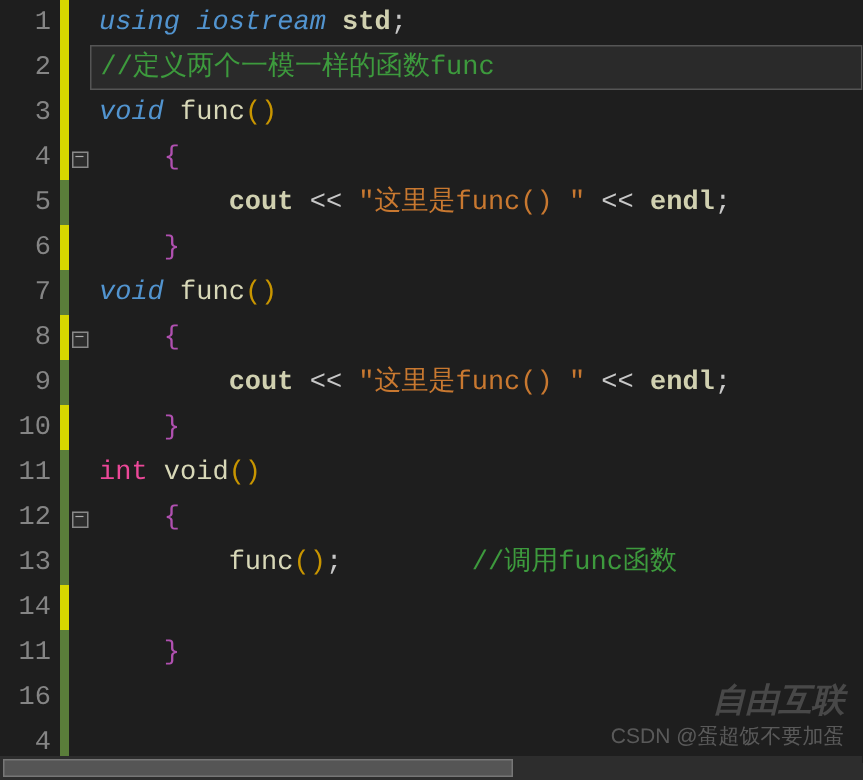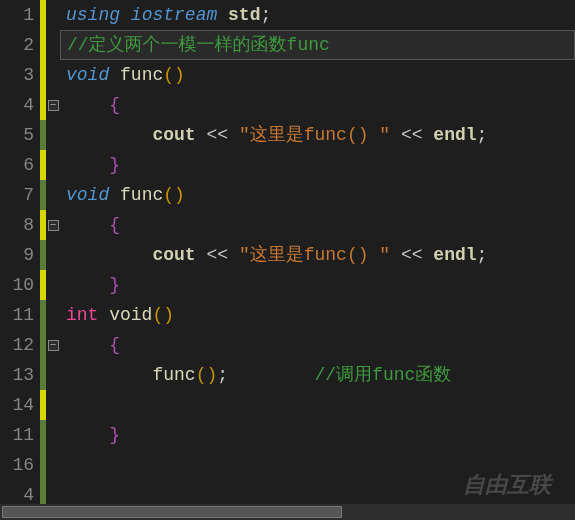--- a/index.html
+++ b/index.html
@@ -106,21 +106,21 @@
     .scroll-thumb {
       position: absolute;
       left: 2px;
       height: 12px;
       width: 340px;
       background: #555;
       border: 1px solid #777;
     }
     .watermark {
       position: absolute;
-      right: 24px;
+      right: 12px;
       bottom: 20px;
       color: rgba(200,200,200,0.35);
       font-size: 14px;
       text-align: right;
       pointer-events: none;
       font-family: sans-serif;
     }
     .watermark .big {
       font-size: 22px;
       font-weight: bold;
@@ -207,13 +207,14 @@
       <div class="code-line"><span>    </span><span class="tok-brace">}</span></div>
     </div>
 </div>
 
 <div class="scrollbar">
   <div class="scroll-thumb"></div>
 </div>
 
 <div class="watermark">
   <div class="big">自由互联</div>
+  <div>CSDN @蛋超饭不要加蛋</div>
 </div>
 
 </body></html>

